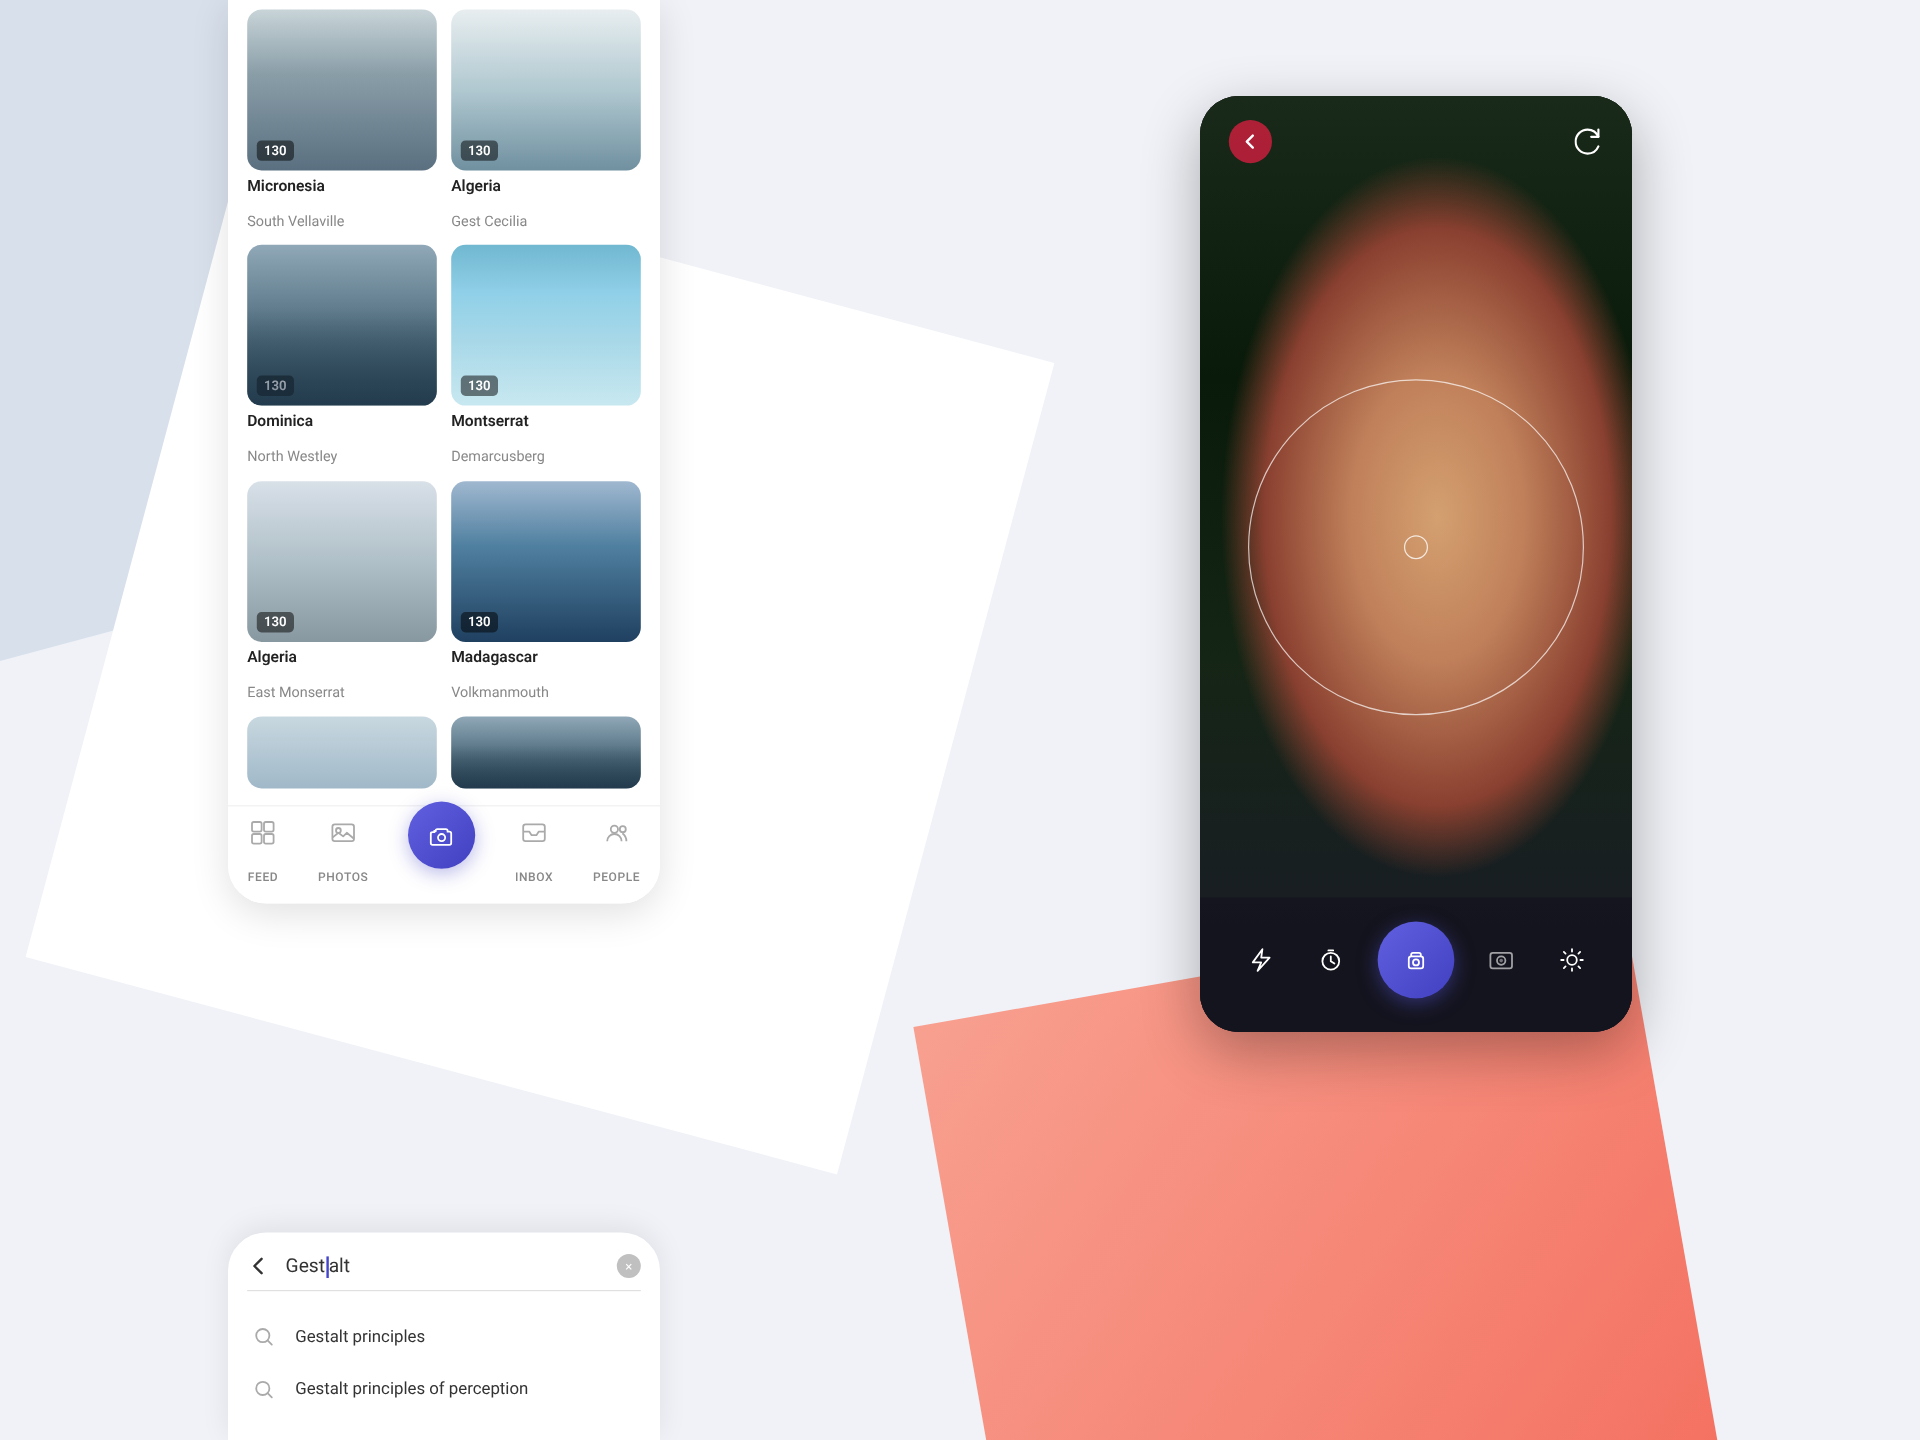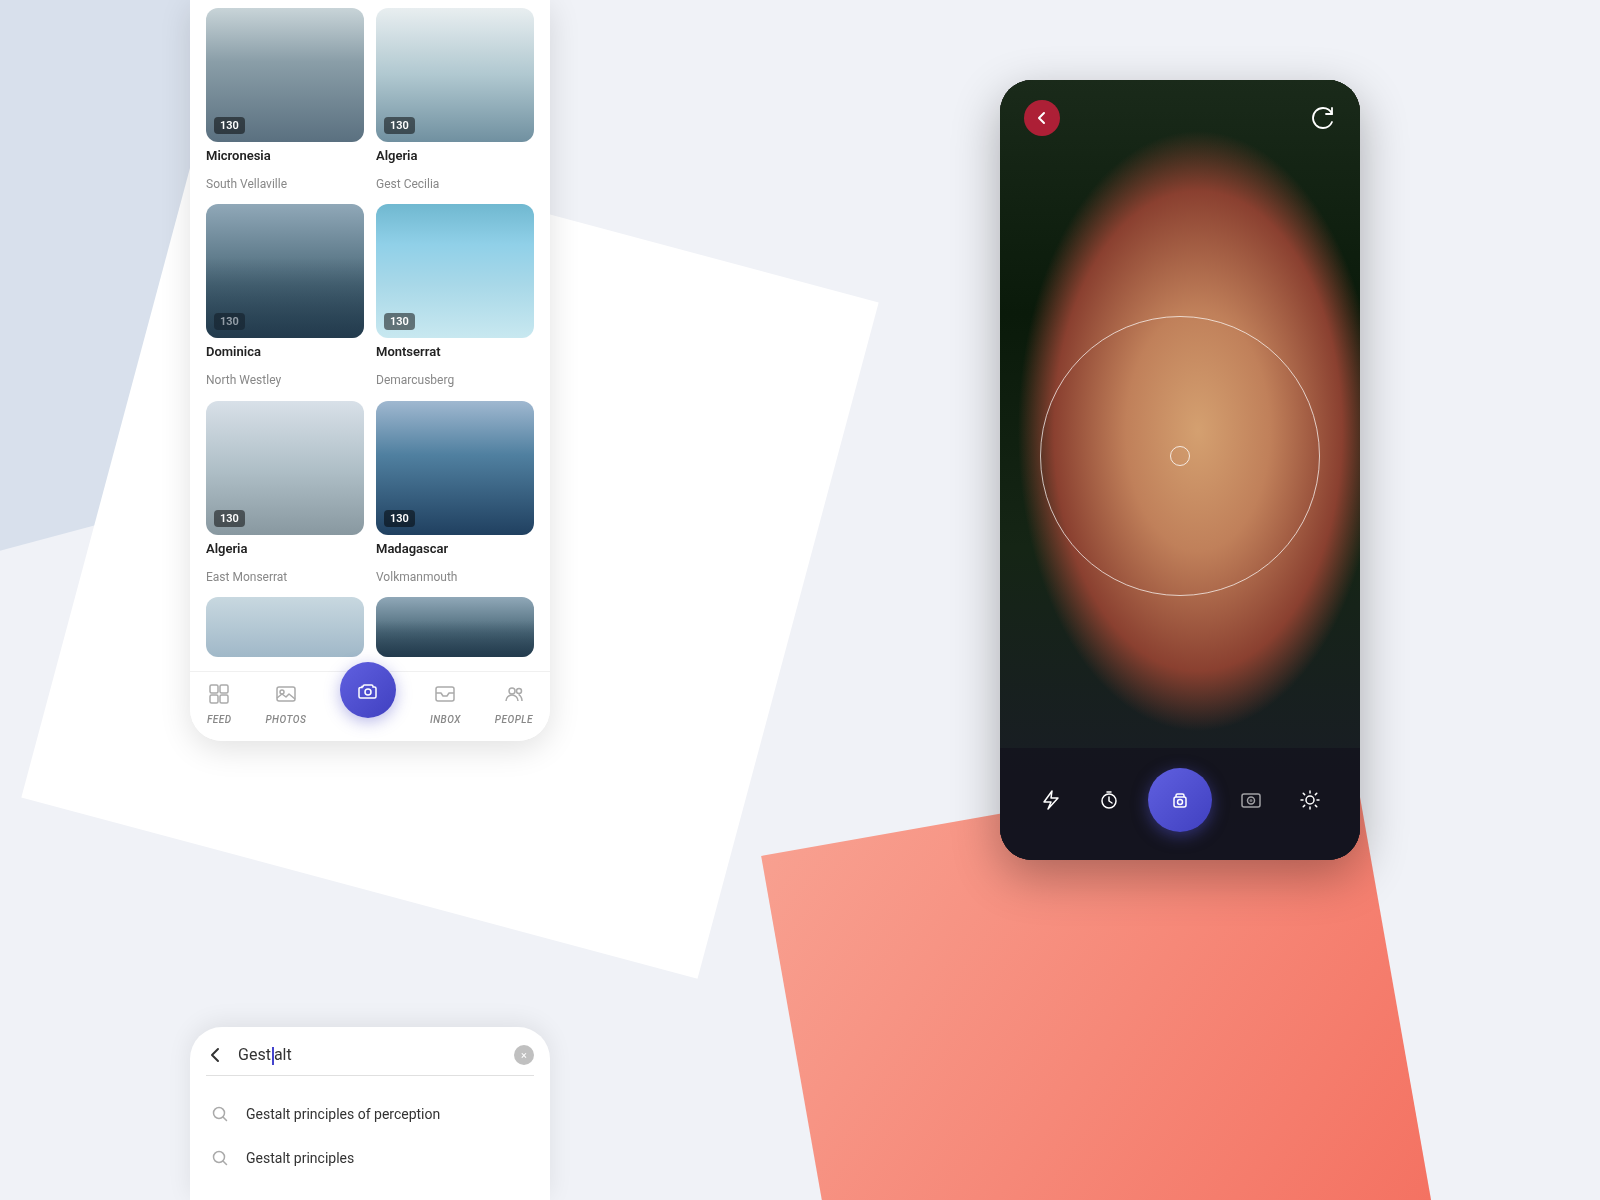--- a/index.html
+++ b/index.html
@@ -132,23 +132,22 @@
       justify-content: space-around;
       align-items: center;
       border-top: 1px solid #f0f0f0;
       position: relative;
     }
 
     .nav-item {
       display: flex;
       flex-direction: column;
       align-items: center;
-      gap: 8px;
-      cursor: pointer;
-      font-style: italic;
+      gap: 20px;
+      cursor: pointer;
     }
 
     .nav-icon {
       width: 24px;
       height: 24px;
       display: flex;
       align-items: center;
       justify-content: center;
     }
 
@@ -565,31 +564,31 @@
   </div>
 
 
   <div class="search-result-item">
     <div class="search-result-icon">
       <svg width="18" height="18" viewBox="0 0 18 18" fill="none">
         <circle cx="8" cy="8" r="5.5" stroke="#aaa" stroke-width="1.5"></circle>
         <path d="M12 12l3.5 3.5" stroke="#aaa" stroke-width="1.5" stroke-linecap="round"></path>
       </svg>
     </div>
-    <span class="search-result-text">Gestalt principles of perception</span>
+    <span class="search-result-text">Gestalt principles</span>
   </div>
 
   <div class="search-result-item">
     <div class="search-result-icon">
       <svg width="18" height="18" viewBox="0 0 18 18" fill="none">
         <circle cx="8" cy="8" r="5.5" stroke="#aaa" stroke-width="1.5"></circle>
         <path d="M12 12l3.5 3.5" stroke="#aaa" stroke-width="1.5" stroke-linecap="round"></path>
       </svg>
     </div>
-    <span class="search-result-text">Gestalt principles</span>
+    <span class="search-result-text">Gestalt principles of perception</span>
   </div>
 </div>
 
 <div class="phone-camera">
 
   <div class="camera-photo">
 
     <div class="portrait-flowers"></div>
 
     <div class="portrait-face"></div>

